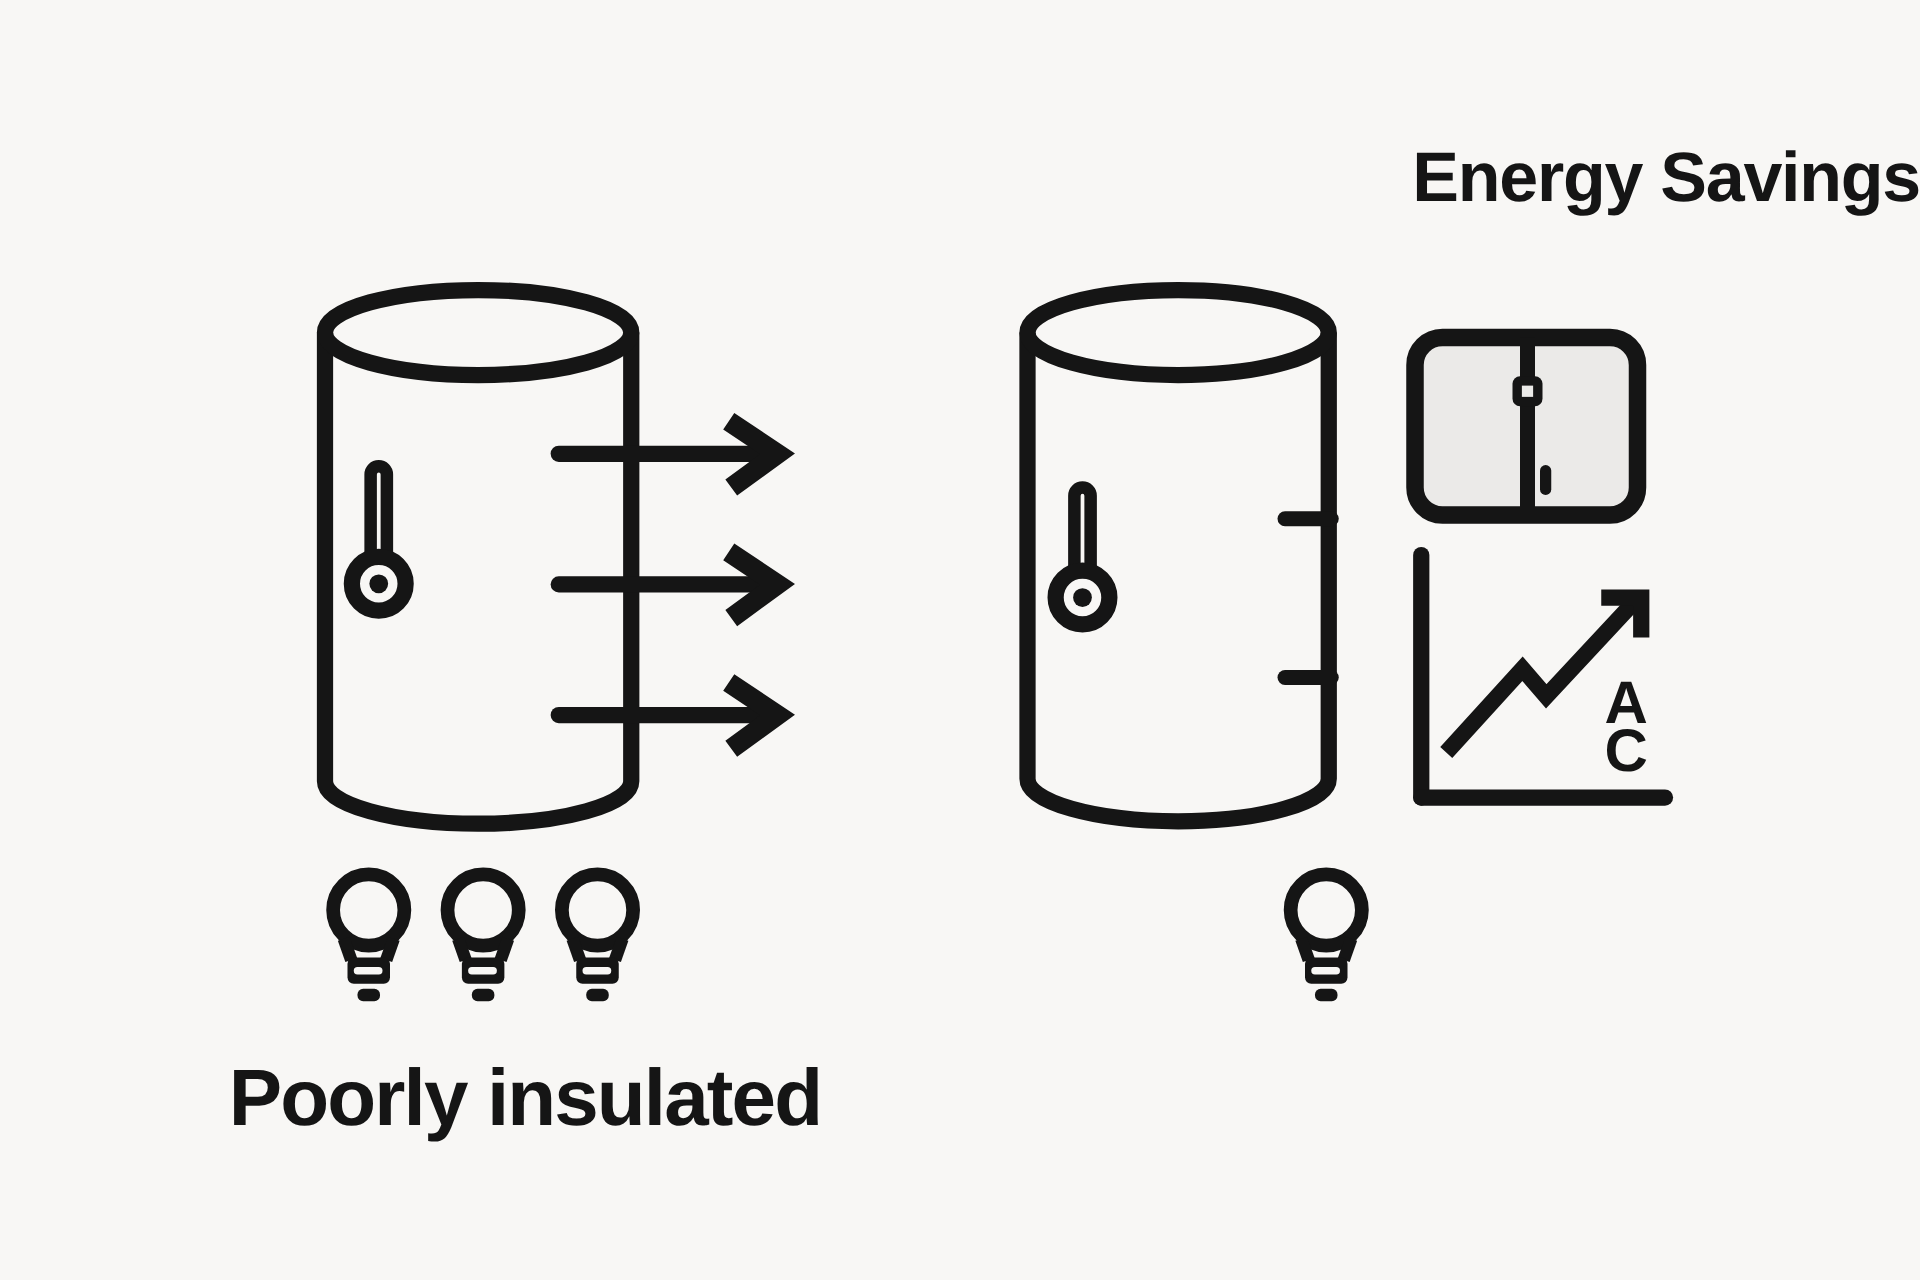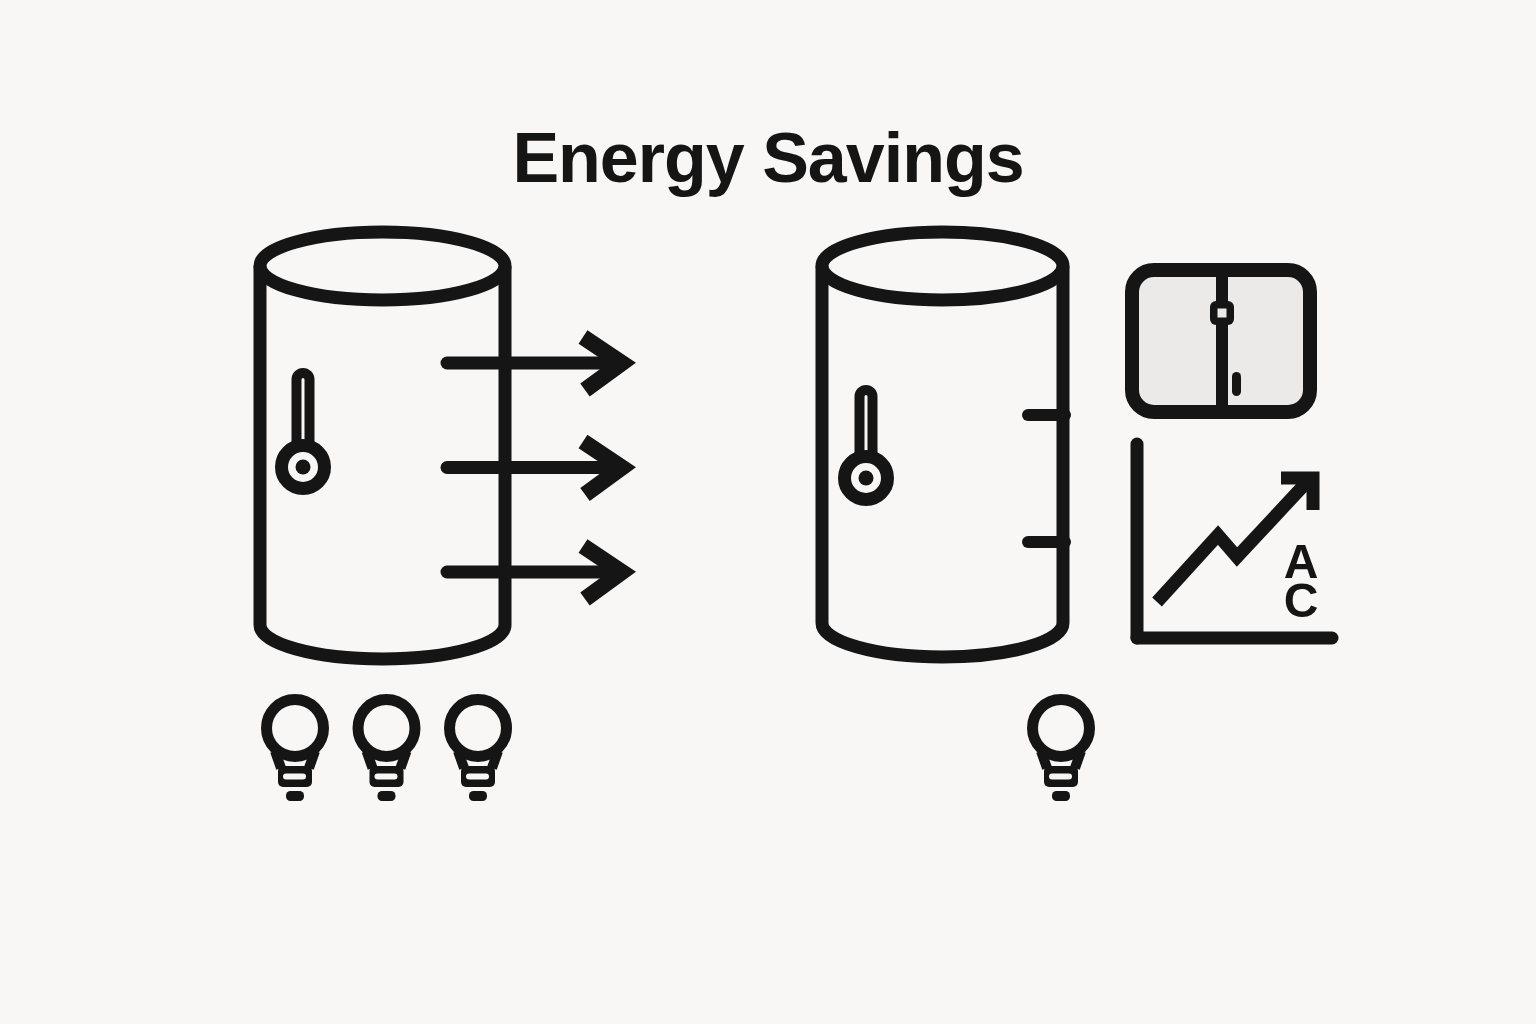--- a/index.html
+++ b/index.html
@@ -11,22 +11,22 @@
   .canvas{
     position:relative;
     width:1536px;height:1024px;
     background:var(--bg);
     overflow:hidden;
     font-family:"Liberation Sans", sans-serif;
   }
   .title{
     position:absolute;
     left:0;top:76px;width:1536px;
-    text-align:center;
-    font-size:70px;
+    text-align:right;
+    font-size:56px;
     font-weight:700;
     letter-spacing:-1px;
     color:var(--ink);
     line-height:1;
   }
   .caption{
     position:absolute;
     top:846px;
     text-align:center;
     font-size:64px;
@@ -137,14 +137,15 @@
 
   <svg style="left:250px;top:688px" width="280" height="120" viewBox="0 0 280 120">
       <use href="#bulb" x="3" y="0" width="84" height="118"></use>
       <use href="#bulb" x="94.5" y="0" width="84" height="118"></use>
       <use href="#bulb" x="186" y="0" width="84" height="118"></use>
     </svg>
   <svg style="left:1016px;top:688px" width="84" height="120" viewBox="0 0 84 120">
       <use href="#bulb" x="3" y="0" width="84" height="118"></use>
     </svg>
 
+  <div class="caption left">Poorly insulated</div>
 
 </div>
 
 </body></html>

